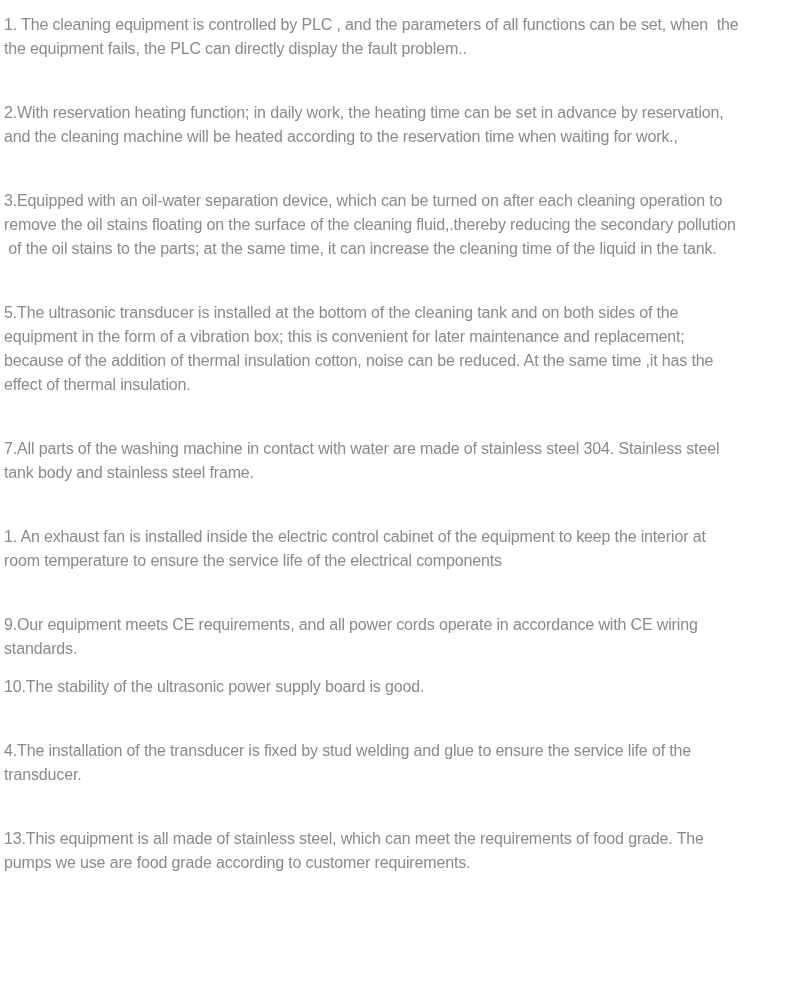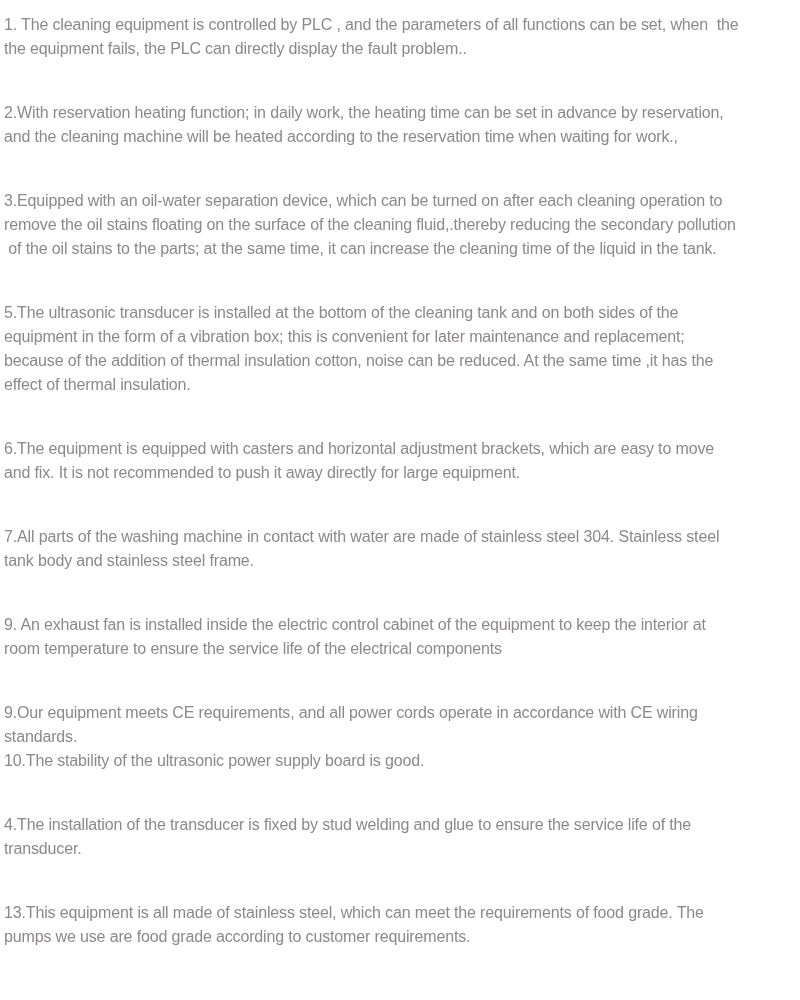--- a/index.html
+++ b/index.html
@@ -20,43 +20,41 @@
     line-height: 24px;
     letter-spacing: -0.15px;
     color: #8d8889;
   }
   .feature {
     margin: 0;
     white-space: pre-wrap;
     font-weight: 400;
   }
   .feature + .feature { margin-top: 40px; }
-  .feature.tight { margin-top: 0; }
+  .feature.tight { margin-top: 14px; }
 </style>
 </head>
 <body>
 
 <div class="page">
   <div>
       <p class="feature">1. The cleaning equipment is controlled by PLC , and the parameters of all functions can be set, when  the
 the equipment fails, the PLC can directly display the fault problem..</p>
       <p class="feature">2.With reservation heating function; in daily work, the heating time can be set in advance by reservation,
 and the cleaning machine will be heated according to the reservation time when waiting for work.,</p>
       <p class="feature">3.Equipped with an oil-water separation device, which can be turned on after each cleaning operation to
 remove the oil stains floating on the surface of the cleaning fluid,.thereby reducing the secondary pollution
  of the oil stains to the parts; at the same time, it can increase the cleaning time of the liquid in the tank.</p>
       <p class="feature">5.The ultrasonic transducer is installed at the bottom of the cleaning tank and on both sides of the
 equipment in the form of a vibration box; this is convenient for later maintenance and replacement;
 because of the addition of thermal insulation cotton, noise can be reduced. At the same time ,it has the
 effect of thermal insulation.</p>
-      <p class="feature">6.The equipment is equipped with casters and horizontal adjustment brackets, which are easy to move
-and fix. It is not recommended to push it away directly for large equipment.</p>
       <p class="feature">7.All parts of the washing machine in contact with water are made of stainless steel 304. Stainless steel
 tank body and stainless steel frame.</p>
-      <p class="feature">9. An exhaust fan is installed inside the electric control cabinet of the equipment to keep the interior at
+      <p class="feature">1. An exhaust fan is installed inside the electric control cabinet of the equipment to keep the interior at
 room temperature to ensure the service life of the electrical components</p>
       <p class="feature">9.Our equipment meets CE requirements, and all power cords operate in accordance with CE wiring
 standards.</p>
       <p class="feature tight">10.The stability of the ultrasonic power supply board is good.</p>
       <p class="feature">4.The installation of the transducer is fixed by stud welding and glue to ensure the service life of the
 transducer.</p>
       <p class="feature">13.This equipment is all made of stainless steel, which can meet the requirements of food grade. The
 pumps we use are food grade according to customer requirements.</p>
     </div>
 </div>

